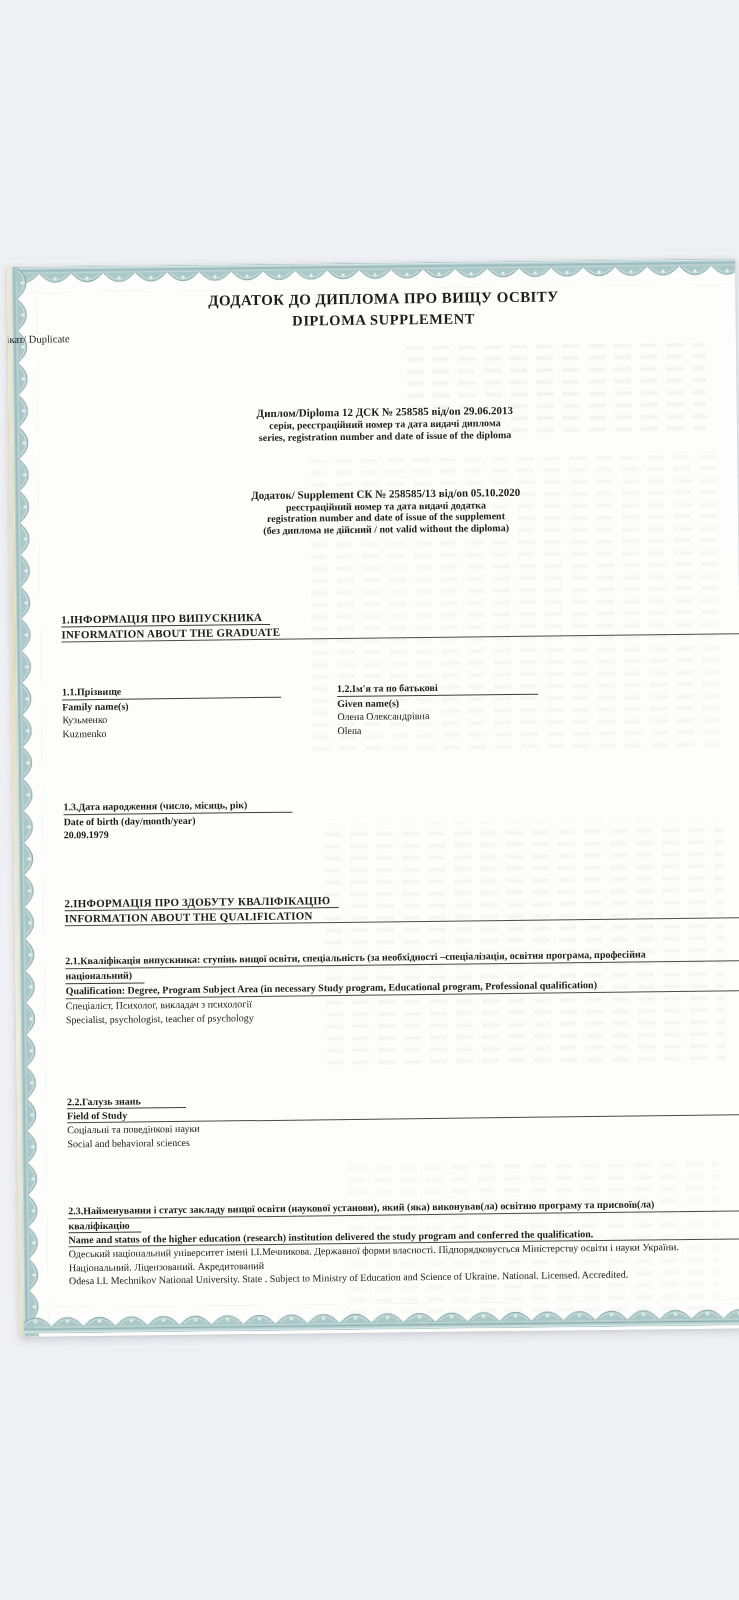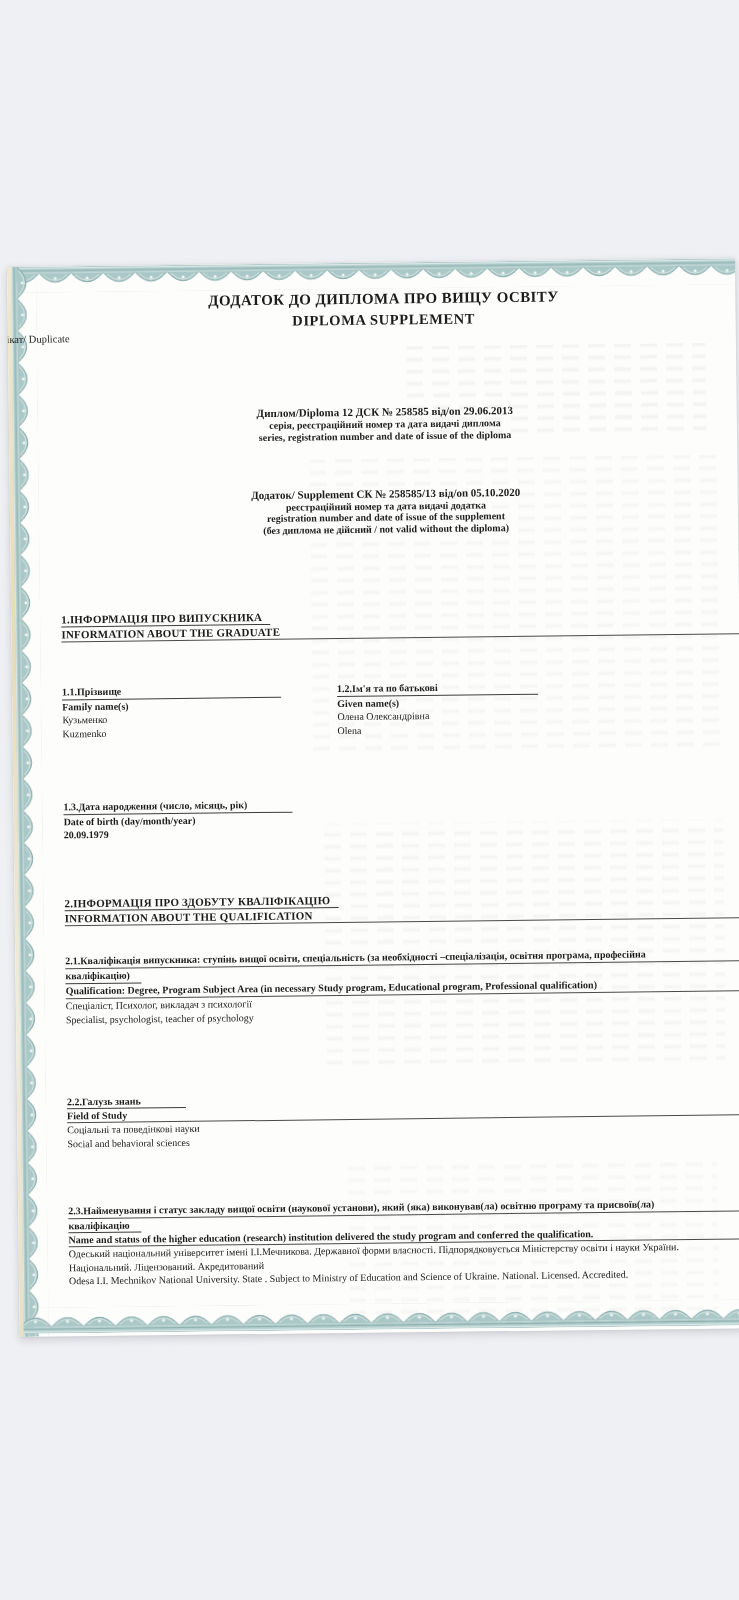--- a/index.html
+++ b/index.html
@@ -166,21 +166,21 @@
         <div class="lbl">20.09.1979</div>
       </div>
 
       <div class="b txt" style="top:360px;line-height:14px">
         <div class="sec-uk"><span class="u">2.ІНФОРМАЦІЯ ПРО ЗДОБУТУ КВАЛІФІКАЦІЮ</span></div>
         <div class="sec-en rule">INFORMATION ABOUT THE QUALIFICATION</div>
       </div>
 
       <div class="b txt" style="top:388px;line-height:14px">
         <div class="lbl nowrap rule">2.1.Кваліфікація випускника: ступінь вищої освіти, спеціальність (за необхідності –спеціалізація, освітня програма, професійна</div>
-        <div><span class="u pad12 lbl">кваліфікацію)</span></div>
+        <div><span class="u pad12 lbl">національний)</span></div>
         <div class="lbl nowrap rule">Qualification: Degree, Program Subject Area (in necessary Study program, Educational program, Professional qualification)</div>
         <div class="val">Спеціаліст, Психолог, викладач з психології</div>
         <div class="val">Specialist, psychologist, teacher of psychology</div>
       </div>
 
       <div class="b txt" style="top:456px">
         <div><span class="u pad45 lbl">2.2.Галузь знань</span></div>
         <div class="lbl rule">Field of Study</div>
         <div class="val">Соціальні та поведінкові науки</div>
         <div class="val">Social and behavioral sciences</div>

